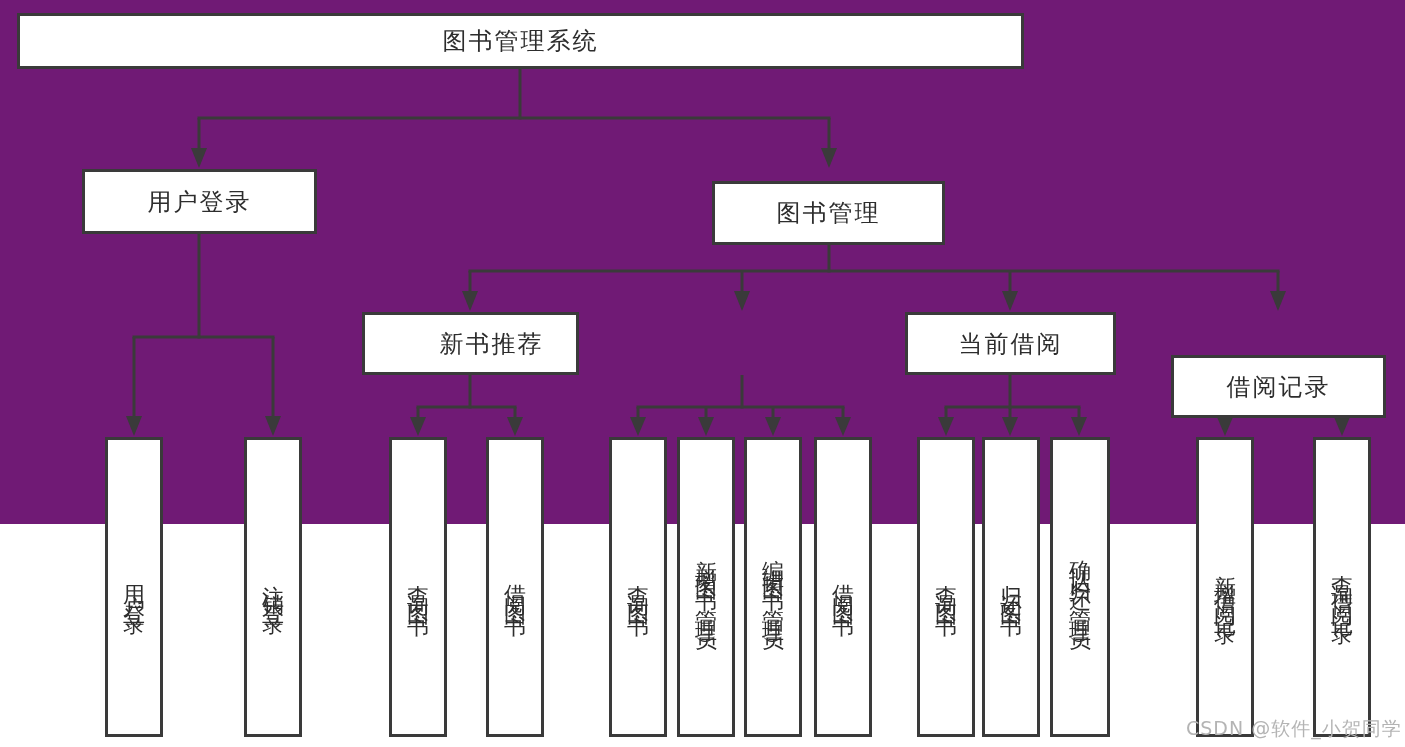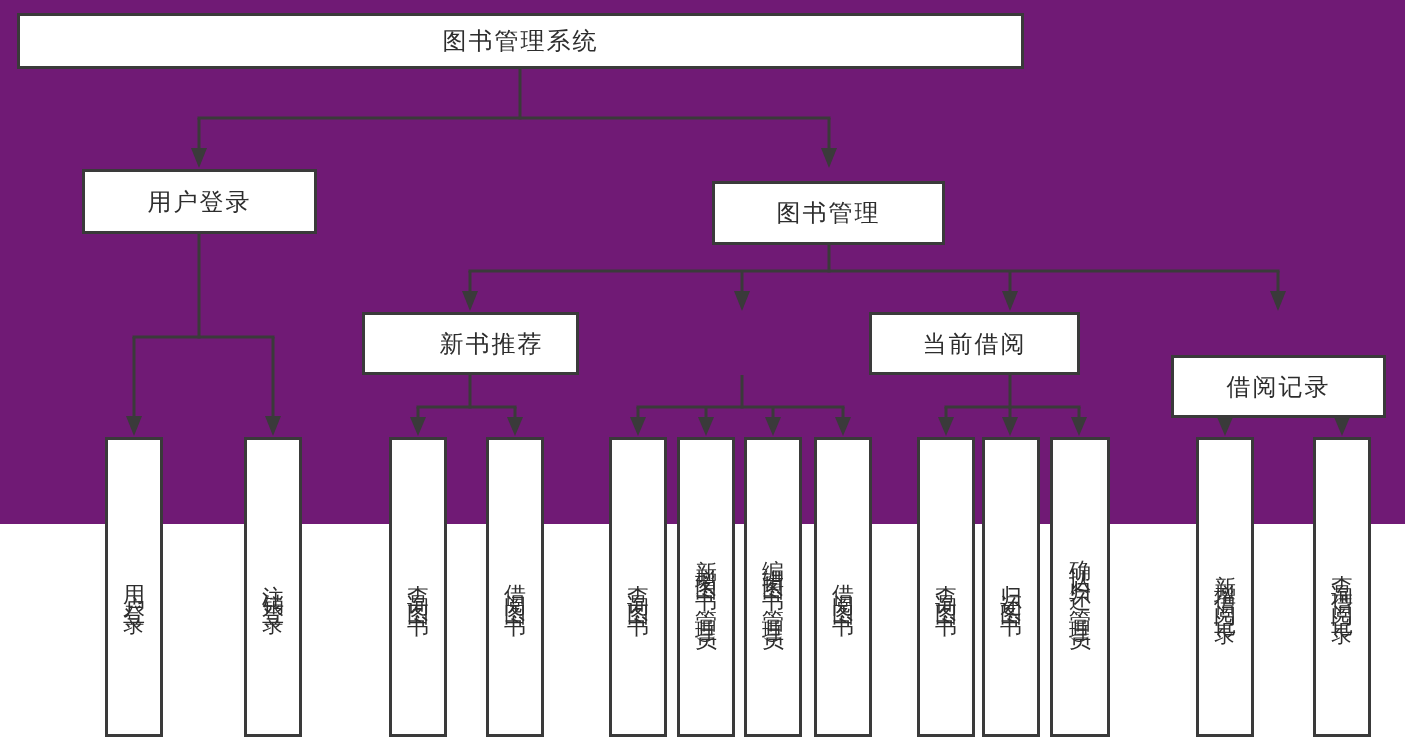--- a/index.html
+++ b/index.html
@@ -139,21 +139,21 @@
       <polygon points="1334,417 1350,417 1342,436"></polygon>
     </g>
   </svg>
 
   <div class="hbox" style="left:17px; top:13px; width:1007px; height:56px;">图书管理系统</div>
 
   <div class="hbox" style="left:82px; top:169px; width:235px; height:65px;">用户登录</div>
   <div class="hbox" style="left:712px; top:169px; width:233px; height:64px;margin-top:12px;">图书管理</div>
 
   <div class="hbox" style="left:362px; top:312px; width:217px; height:63px;padding-left:42px;">新书推荐</div>
-  <div class="hbox" style="left:869px; top:312px; width:211px; height:63px;">当前借阅</div>
+  <div class="hbox" style="left:905px; top:312px; width:211px; height:63px;">当前借阅</div>
   <div class="hbox" style="left:1171px; top:312px; width:215px; height:63px;margin-top:43px;">借阅记录</div>
 
   <div class="vbox" style="left:105px;">
     <span>用户登录</span>
   </div>
   <div class="vbox" style="left:244px;">
     <span>注销登录</span>
   </div>
 
   <div class="vbox" style="left:389px;">
@@ -186,14 +186,15 @@
     <span>确认归还（管理员）</span>
   </div>
 
   <div class="vbox" style="left:1196px;">
     <span>新增借阅记录</span>
   </div>
   <div class="vbox" style="left:1313px;">
     <span>查询借阅记录</span>
   </div>
 
+  <div class="watermark">CSDN @软件_小贺同学</div>
 
 </div>
 
 </body></html>

